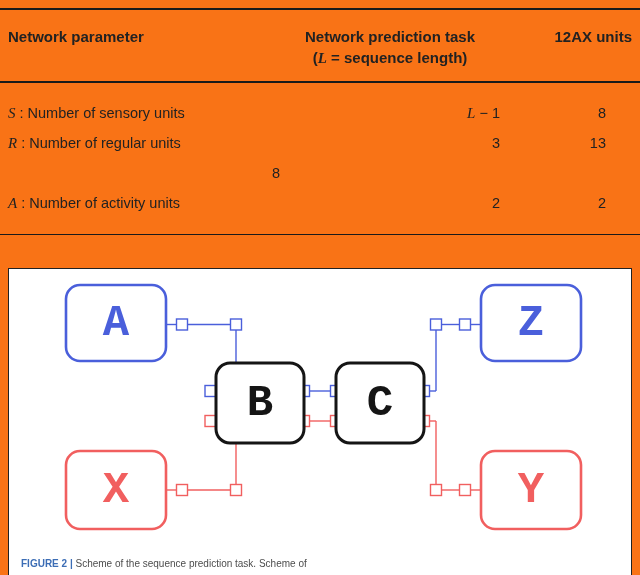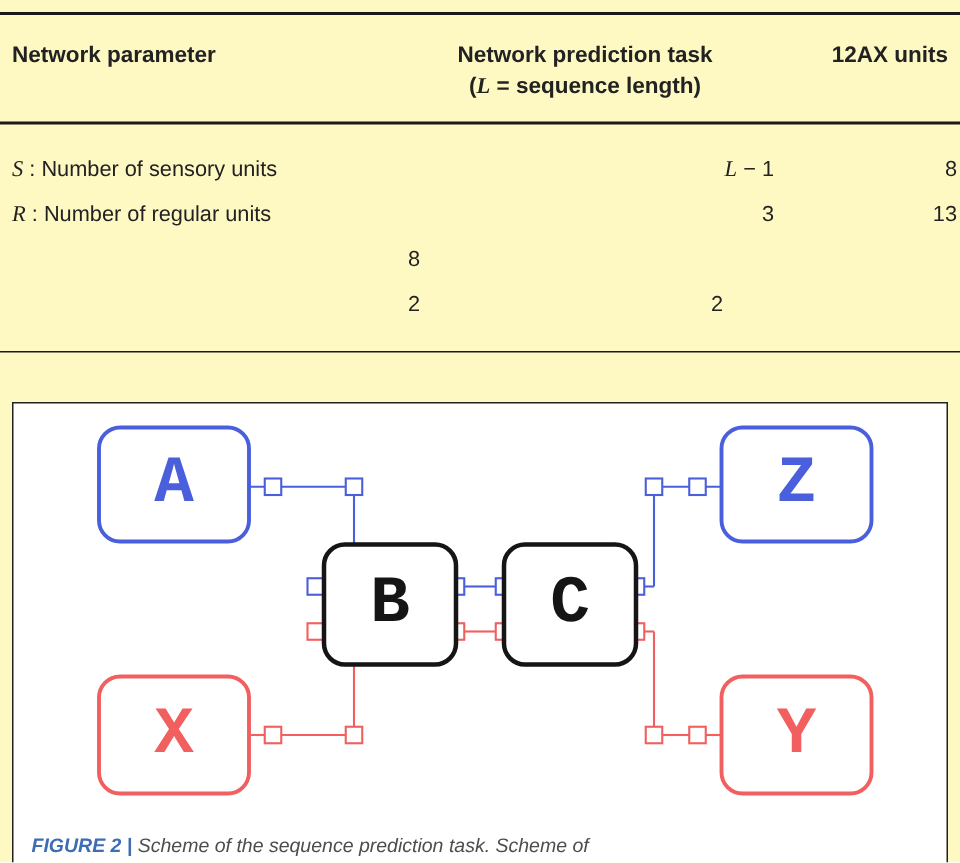--- a/index.html
+++ b/index.html
@@ -1,42 +1,42 @@
 <!DOCTYPE html>
 <html><head>
 <meta charset="utf-8">
 <style>
   html,body{margin:0;padding:0;background:#fff;}
-  .screen{position:relative;width:640px;height:575px;background:#fef9c3;overflow:hidden;
+  .screen{position:relative;width:640px;height:575px;background:#f97316;overflow:hidden;
           font-family:"Liberation Sans",sans-serif;color:#222;}
 
   
   .tablewrap{position:absolute;top:8px;left:0;width:640px;}
   .rule{height:2px;background:#1a1a1a;}
   .rule.thin{height:1.5px;}
   .thead{display:grid;grid-template-columns:280px 220px 140px;
          padding:16px 0 12px 0;font-weight:bold;font-size:15px;line-height:21px;}
   .thead .c1{padding-left:8px;text-align:left;}
   .thead .c2{text-align:center;}
   .thead .c3{text-align:right;padding-right:8px;}
   .tbody{padding:15px 0 16px 0;}
   .trow{display:grid;grid-template-columns:280px 220px 140px;
-        font-size:14.5px;line-height:30px;gap:16px;}
+        font-size:14.5px;line-height:30px;}
   .trow .c1{padding-left:8px;text-align:left;}
   .trow .c2{text-align:right;}
   .trow .c3{text-align:right;padding-right:34px;}
   .ivar{font-family:"Liberation Serif",serif;font-style:italic;font-size:15px;}
   .thead .ivar{font-weight:bold;}
 
   
   .figbox{position:absolute;left:8px;top:268px;width:622px;height:307px;
           border:1.5px solid #222;border-bottom:none;background:#fff;}
   .figbox svg{position:absolute;left:0;top:0;}
-  .caption{position:absolute;left:12px;right:6px;top:288px;font-size:13px;
-           line-height:14px;white-space:nowrap;overflow:hidden;color:#4d4d4d;font-style:italic;}
+  .caption{position:absolute;left:12px;right:6px;top:288px;font-size:10px;
+           line-height:14px;white-space:nowrap;overflow:hidden;color:#4d4d4d;}
   .caption .cl{color:#3c6db5;font-weight:bold;}
   .nodeletter{font-family:"Liberation Mono",monospace;font-weight:bold;font-size:44px;}
 </style>
 </head>
 <body>
 
 <div class="screen">
 
   <div class="tablewrap">
     <div class="rule"></div>
@@ -60,20 +60,21 @@
       </div>
       <div class="trow">
         <div class="c1"><span class="ivar">R</span><span> : Number of regular units</span></div>
         <div class="c2"><span class="ivar"></span><span>3</span></div>
         <div class="c3">13</div>
       </div>
       <div class="trow">
         <div class="c2"><span class="ivar"></span><span>8</span></div>
       </div>
       <div class="trow">
+        <div class="c1"><span class="ivar">A</span><span> : Number of activity units</span></div>
         <div class="c2"><span class="ivar"></span><span>2</span></div>
         <div class="c3">2</div>
       </div>
     </div>
 
     <div class="rule thin"></div>
   </div>
 
   <div class="figbox">
     <svg width="622" height="286" viewBox="0 0 622 286">

